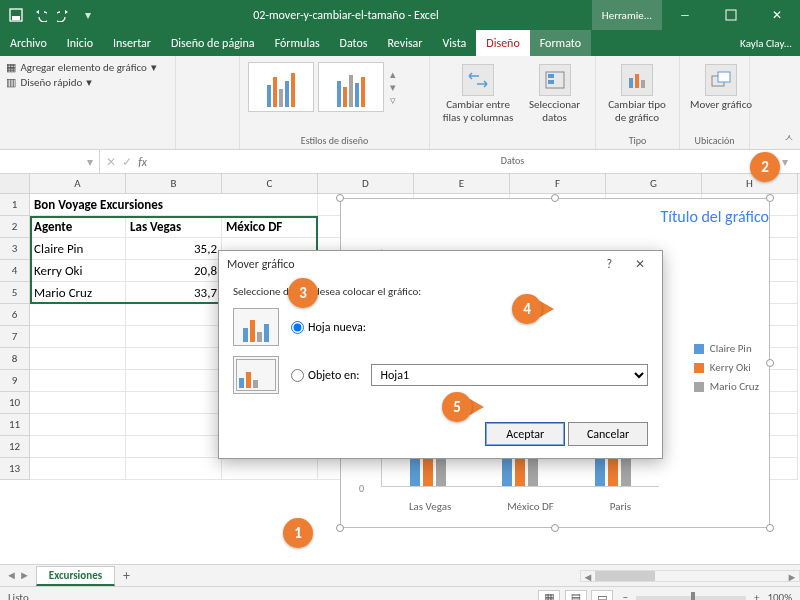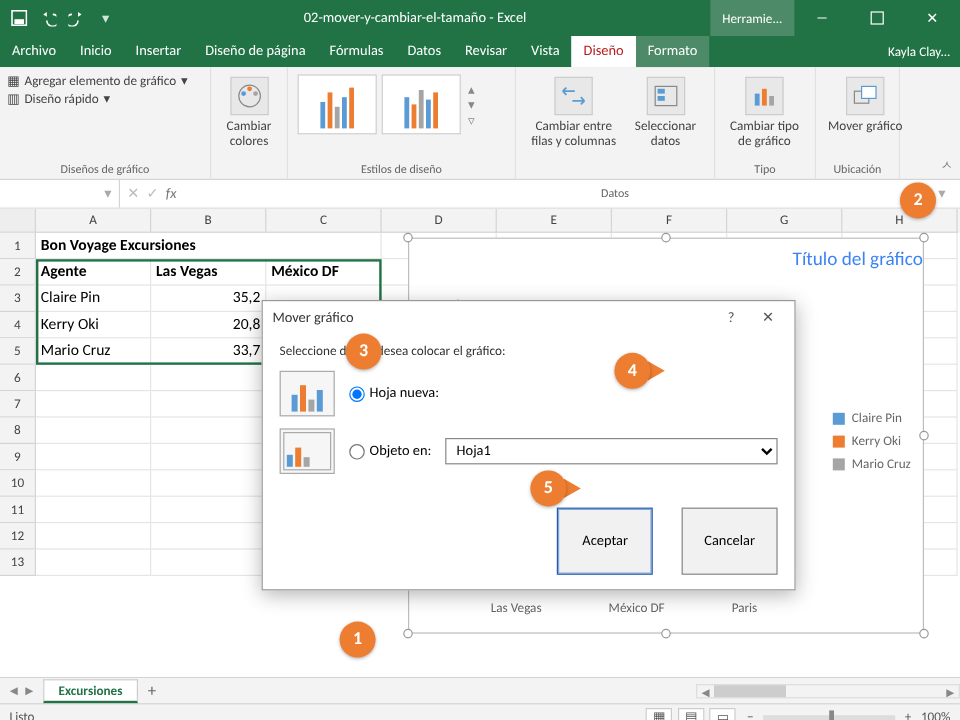--- a/index.html
+++ b/index.html
@@ -80,21 +80,21 @@
 .dialog .dtitle { display:flex; align-items:center; justify-content:space-between; padding:6px 8px; font-size:12px; color:#333; }
 .dialog .dtitle .dctrls span { display:inline-block; width:28px; text-align:center; color:#555; }
 .dialog .dbody { padding:8px 14px 14px; }
 .dialog .prompt { font-size:11px; color:#333; margin-bottom:8px; }
 .dialog .optrow { display:flex; align-items:center; gap:12px; margin:10px 0; }
 .dialog .opticon { width:46px; height:38px; border:1px solid #aaa; background:#f6f6f6; display:flex; align-items:flex-end; justify-content:center; gap:2px; padding:3px; }
 .dialog .opticon span { width:5px; background:#5b9bd5; }
 .dialog input[type=text] { flex:1; border:1px solid #888; padding:3px 6px; font-size:12px; }
 .dialog select { flex:1; border:1px solid #888; padding:2px 4px; font-size:12px; background:#fff; }
 .dialog .dbtns { text-align:right; padding:4px 14px 12px; }
-.dialog .dbtns button { min-width:80px; padding:20px 10px; margin-left:21px; border:1px solid #888; background:#f1f1f1; font-size:12px; }
+.dialog .dbtns button { min-width:80px; padding:4px 10px; margin-left:0; border:1px solid #888; background:#f1f1f1; font-size:12px; }
 .dialog .dbtns button.primary { border:1px solid #2a5aa8; box-shadow:inset 0 0 0 1px #7ea9e0; }
 
 
 .callout { position:absolute; width:30px; height:30px; border-radius:50%; background:#ed7d31; color:#fff; font-weight:bold; display:flex; align-items:center; justify-content:center; font-size:15px; z-index:100; box-shadow:0 1px 3px rgba(0,0,0,.3);}
 .callarrow { position:absolute; width:0;height:0; border-top:8px solid transparent; border-bottom:8px solid transparent; border-left:14px solid #ed7d31; z-index:99;}
 
 
 .sheettabs { height: 22px; border-top:1px solid #d4d4d4; display:flex; align-items:center; font-size:11px; background:#f3f3f3; }
 .sheettabs .nav { display:flex; gap:2px; padding:0 6px; color:#888; }
 .sheettabs .stab { padding:2px 12px; background:#fff; border:1px solid #ccc; border-bottom:2px solid #217346; color:#217346; font-weight:bold; }
@@ -171,34 +171,22 @@
           <span>▦</span>
           <span>Agregar elemento de gráfico</span>
           <span>▾</span>
         </div>
       <div class="small-row">
           <span>▥</span>
           <span>Diseño rápido</span>
           <span>▾</span>
         </div>
     </div>
-    <div class="label">Diseños de gráfico</div>
   </div>
   <div class="group" style="width:64px; align-items:center;">
-    <div class="big">
-      <div class="sicon">
-          <svg width="22" height="22">
-            <circle cx="11" cy="11" r="9" fill="none" stroke="#888"></circle>
-            <circle cx="6" cy="9" r="2" fill="#5b9bd5"></circle>
-            <circle cx="11" cy="5" r="2" fill="#ed7d31"></circle>
-            <circle cx="16" cy="9" r="2" fill="#a5a5a5"></circle>
-          </svg>
-        </div>
-      <span>Cambiar colores</span>
-    </div>
     <div class="label">&nbsp;</div>
   </div>
   <div class="group" style="width:190px;">
     <div style="display:flex;">
       <div class="stylethumb">
           <span style="height:22px;"></span>
           <span style="height:30px;background:#ed7d31;"></span>
           <span style="height:18px;background:#a5a5a5;"></span>
           <span style="height:26px;"></span>
           <span style="height:34px;background:#ed7d31;"></span>

